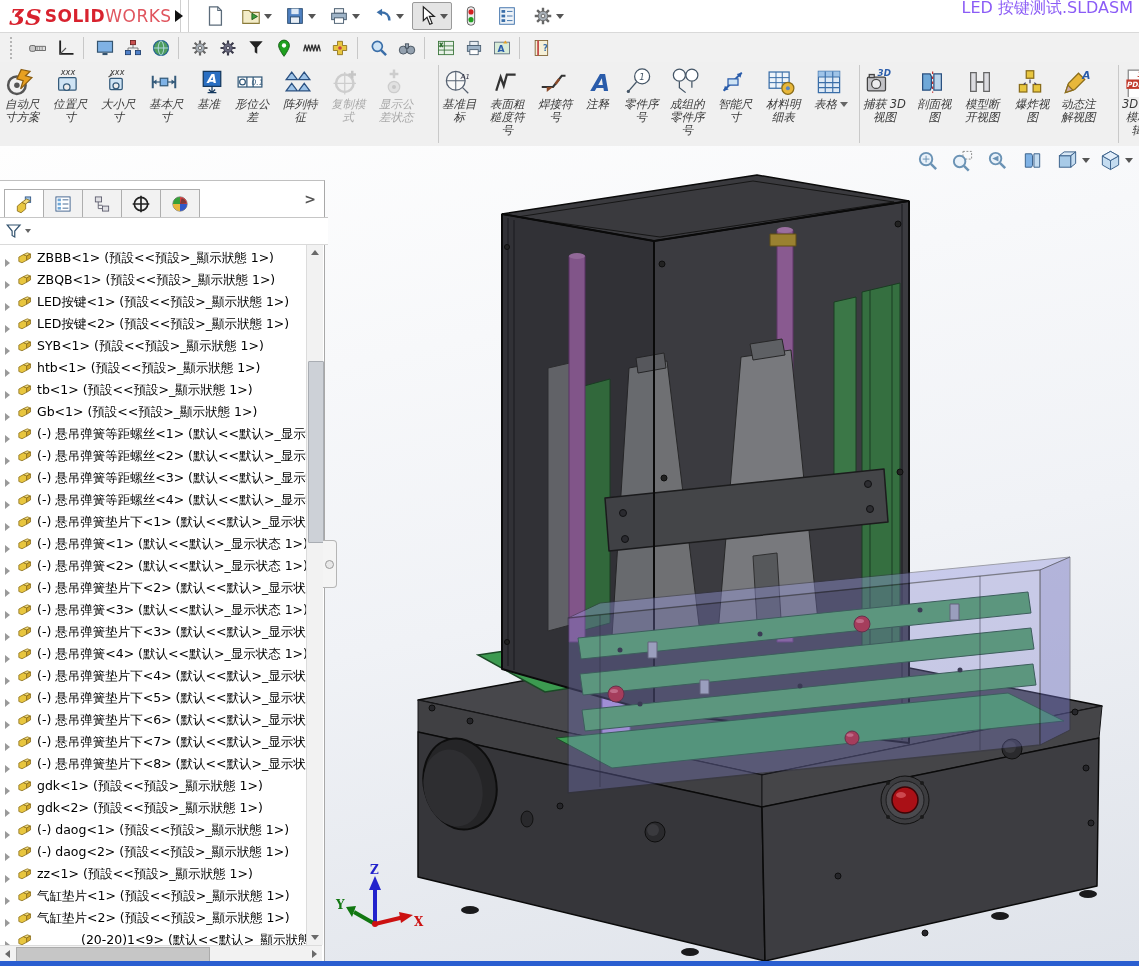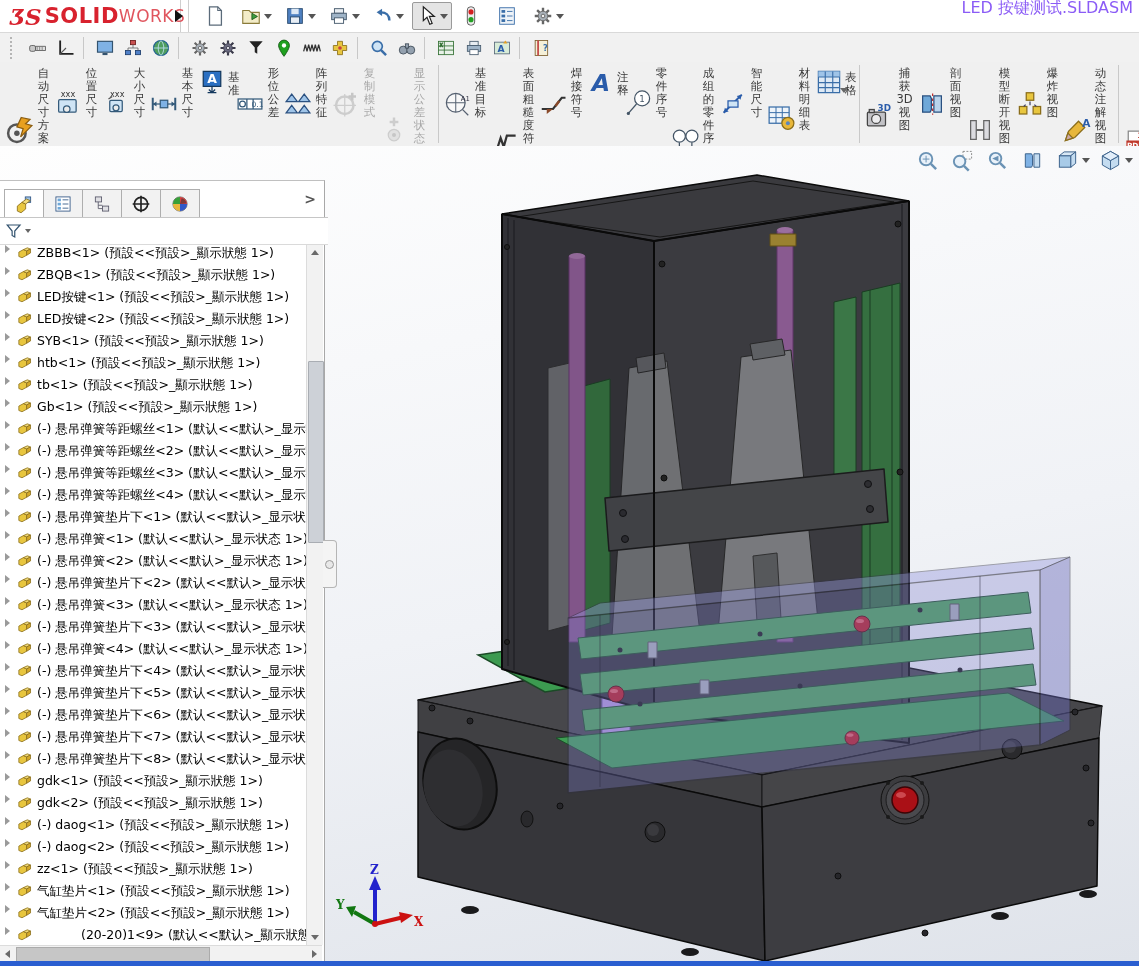--- a/index.html
+++ b/index.html
@@ -5,43 +5,43 @@
   html,body{margin:0;padding:0;}
   .app{position:relative;width:1139px;height:966px;overflow:hidden;background:#fff;
        font-family:"DejaVu Sans","Liberation Sans",sans-serif;font-size:12px;color:#333;padding-left:44px;
        -webkit-font-smoothing:antialiased;}
   .abs{position:absolute;}
   
   .titlebar{left:0;top:0;width:1139px;height:32px;background:#fff;border-bottom:1px solid #d9d9d9;}
   .logo{left:0;top:0;height:32px;width:170px;display:flex;align-items:center;padding-left:10px;
         border-right:1px solid #cfcfcf;}
   .logo-glyph{font-family:"DejaVu Serif",serif;font-style:italic;font-weight:bold;font-size:23px;color:#d8222e;margin-right:3px;}
-  .logo-solid{font-weight:800;font-size:21px;color:#d8222e;letter-spacing:.5px;}
+  .logo-solid{font-weight:800;font-size:17px;color:#d8222e;letter-spacing:.5px;}
   .logo-works{font-weight:400;font-size:17px;color:#e0555e;letter-spacing:.5px;}
   .logo-expand{left:170px;top:0;width:18px;height:32px;border-right:1px solid #cfcfcf;
         display:flex;align-items:center;justify-content:center;cursor:pointer;}
   .tri-right{width:0;height:0;border-top:6px solid transparent;border-bottom:6px solid transparent;border-left:8px solid #111;}
   .maintools{left:200px;top:2px;height:28px;display:flex;align-items:center;gap:4px;}
   .tb-item{display:flex;align-items:center;gap:2px;padding:2px 3px;border:1px solid transparent;border-radius:2px;}
   .tb-item svg{width:22px;height:22px;}
   .tb-item.boxed{border:1px solid #9a9a9a;background:#e4e4e4;}
   .caret-down{width:0;height:0;border-left:4px solid transparent;border-right:4px solid transparent;border-top:5px solid #555;}
   .doc-title{right:6px;top:0;height:16px;display:flex;align-items:center;font-size:16px;color:#8b5cf6;}
   
   .quickbar{left:0;top:33px;width:1139px;height:29px;background:#f1f1f1;border-bottom:1px solid #d5d5d5;
         display:flex;align-items:center;padding-left:10px;}
   .grip{width:4px;height:22px;border-left:2px dotted #b5b5b5;margin-right:8px;}
   .qb-item{display:flex;align-items:center;padding:1px 4px;}
   .qb-item svg{width:20px;height:20px;}
   .qb-item.sep{width:4px;padding:0;margin:0 3px;height:22px;border-left:1px solid #c8c8c8;}
   
   .ribbon{left:0;top:62px;width:1139px;height:84px;background:#f0f0f0;border-bottom:1px solid #c9c9c9;
         display:flex;align-items:flex-start;padding:3px 0 0 4px;}
-  .rb-item{width:46px;flex:none;display:flex;flex-direction:row;align-items:flex-end;gap:1px;
-        padding-top:2px;margin:0 1px;cursor:pointer;}
+  .rb-item{width:46px;flex:none;display:flex;flex-direction:column;align-items:flex-start;gap:1px;
+        padding-top:2px;margin:0 1px;cursor:pointer;font-style:italic;}
   .rb-item svg{width:30px;height:30px;flex:none;}
   .rb-label{font-size:11.5px;line-height:13px;text-align:center;white-space:pre-line;color:#3a3a3a;}
   .rb-item.disabled{opacity:.4;filter:grayscale(1);}
   .rb-item.divider{width:6px;margin:0 2px;height:76px;border-right:1px solid #c9c9c9;}
   .rb-item.caret{position:relative;}
   .rb-item.caret::after{content:"";position:absolute;right:2px;bottom:4px;width:0;height:0;
         border-left:4px solid transparent;border-right:4px solid transparent;border-top:5px solid #666;}
   
   .main{left:0;top:146px;width:1139px;height:815px;background:linear-gradient(168deg,#fefefe 0%,#f0f2f6 55%,#dfe3ea 100%);}
   
@@ -61,21 +61,21 @@
   .pm-tab{width:38px;height:27px;border:1px solid #aeaeae;margin-right:-1px;background:#f2f2f2;
         display:flex;align-items:center;justify-content:center;cursor:pointer;}
   .pm-tab svg{width:20px;height:20px;}
   .pm-tab.active{background:#fff;border-bottom-color:#fff;}
   .pm-chevron{position:absolute;right:8px;top:10px;font-size:14px;font-weight:bold;color:#555;cursor:pointer;}
   .filterrow{left:0;top:36px;width:323px;height:26px;border-top:1px solid #c6c6c6;border-bottom:1px solid #dadada;
         display:flex;align-items:center;padding-left:5px;background:#fff;}
   .filterrow svg{width:18px;height:18px;}
   .filter-caret{width:0;height:0;border-left:3.5px solid transparent;border-right:3.5px solid transparent;border-top:4px solid #666;margin-left:2px;}
   .tree{left:0;top:64px;width:306px;height:700px;overflow:hidden;background:#fff;}
-  .trow{height:22px;display:flex;align-items:flex-start;white-space:nowrap;cursor:default;}
+  .trow{height:22px;display:flex;align-items:flex-end;white-space:nowrap;cursor:default;}
   .tw-exp{width:14px;flex:none;display:flex;justify-content:center;}
   .tw-exp::after{content:"";width:0;height:0;border-top:4px solid transparent;border-bottom:4px solid transparent;border-left:5px solid #9a9a9a;}
   .tw-ico{width:17px;height:17px;flex:none;margin:0 4px 0 2px;}
   .tw-label{font-size:12.5px;color:#000;overflow:hidden;}
   .trow.indent .tw-ico{margin-right:48px;}
   
   .vscroll{left:306px;top:64px;width:16px;height:700px;background:#f2f2f2;border-left:1px solid #dcdcdc;}
   .vs-btn{position:absolute;left:1px;width:14px;height:15px;background:#f2f2f2;display:flex;align-items:center;justify-content:center;}
   .tri-up-s{width:0;height:0;border-left:4px solid transparent;border-right:4px solid transparent;border-bottom:5px solid #6a6a6a;}
   .tri-dn-s{width:0;height:0;border-left:4px solid transparent;border-right:4px solid transparent;border-top:5px solid #6a6a6a;}

